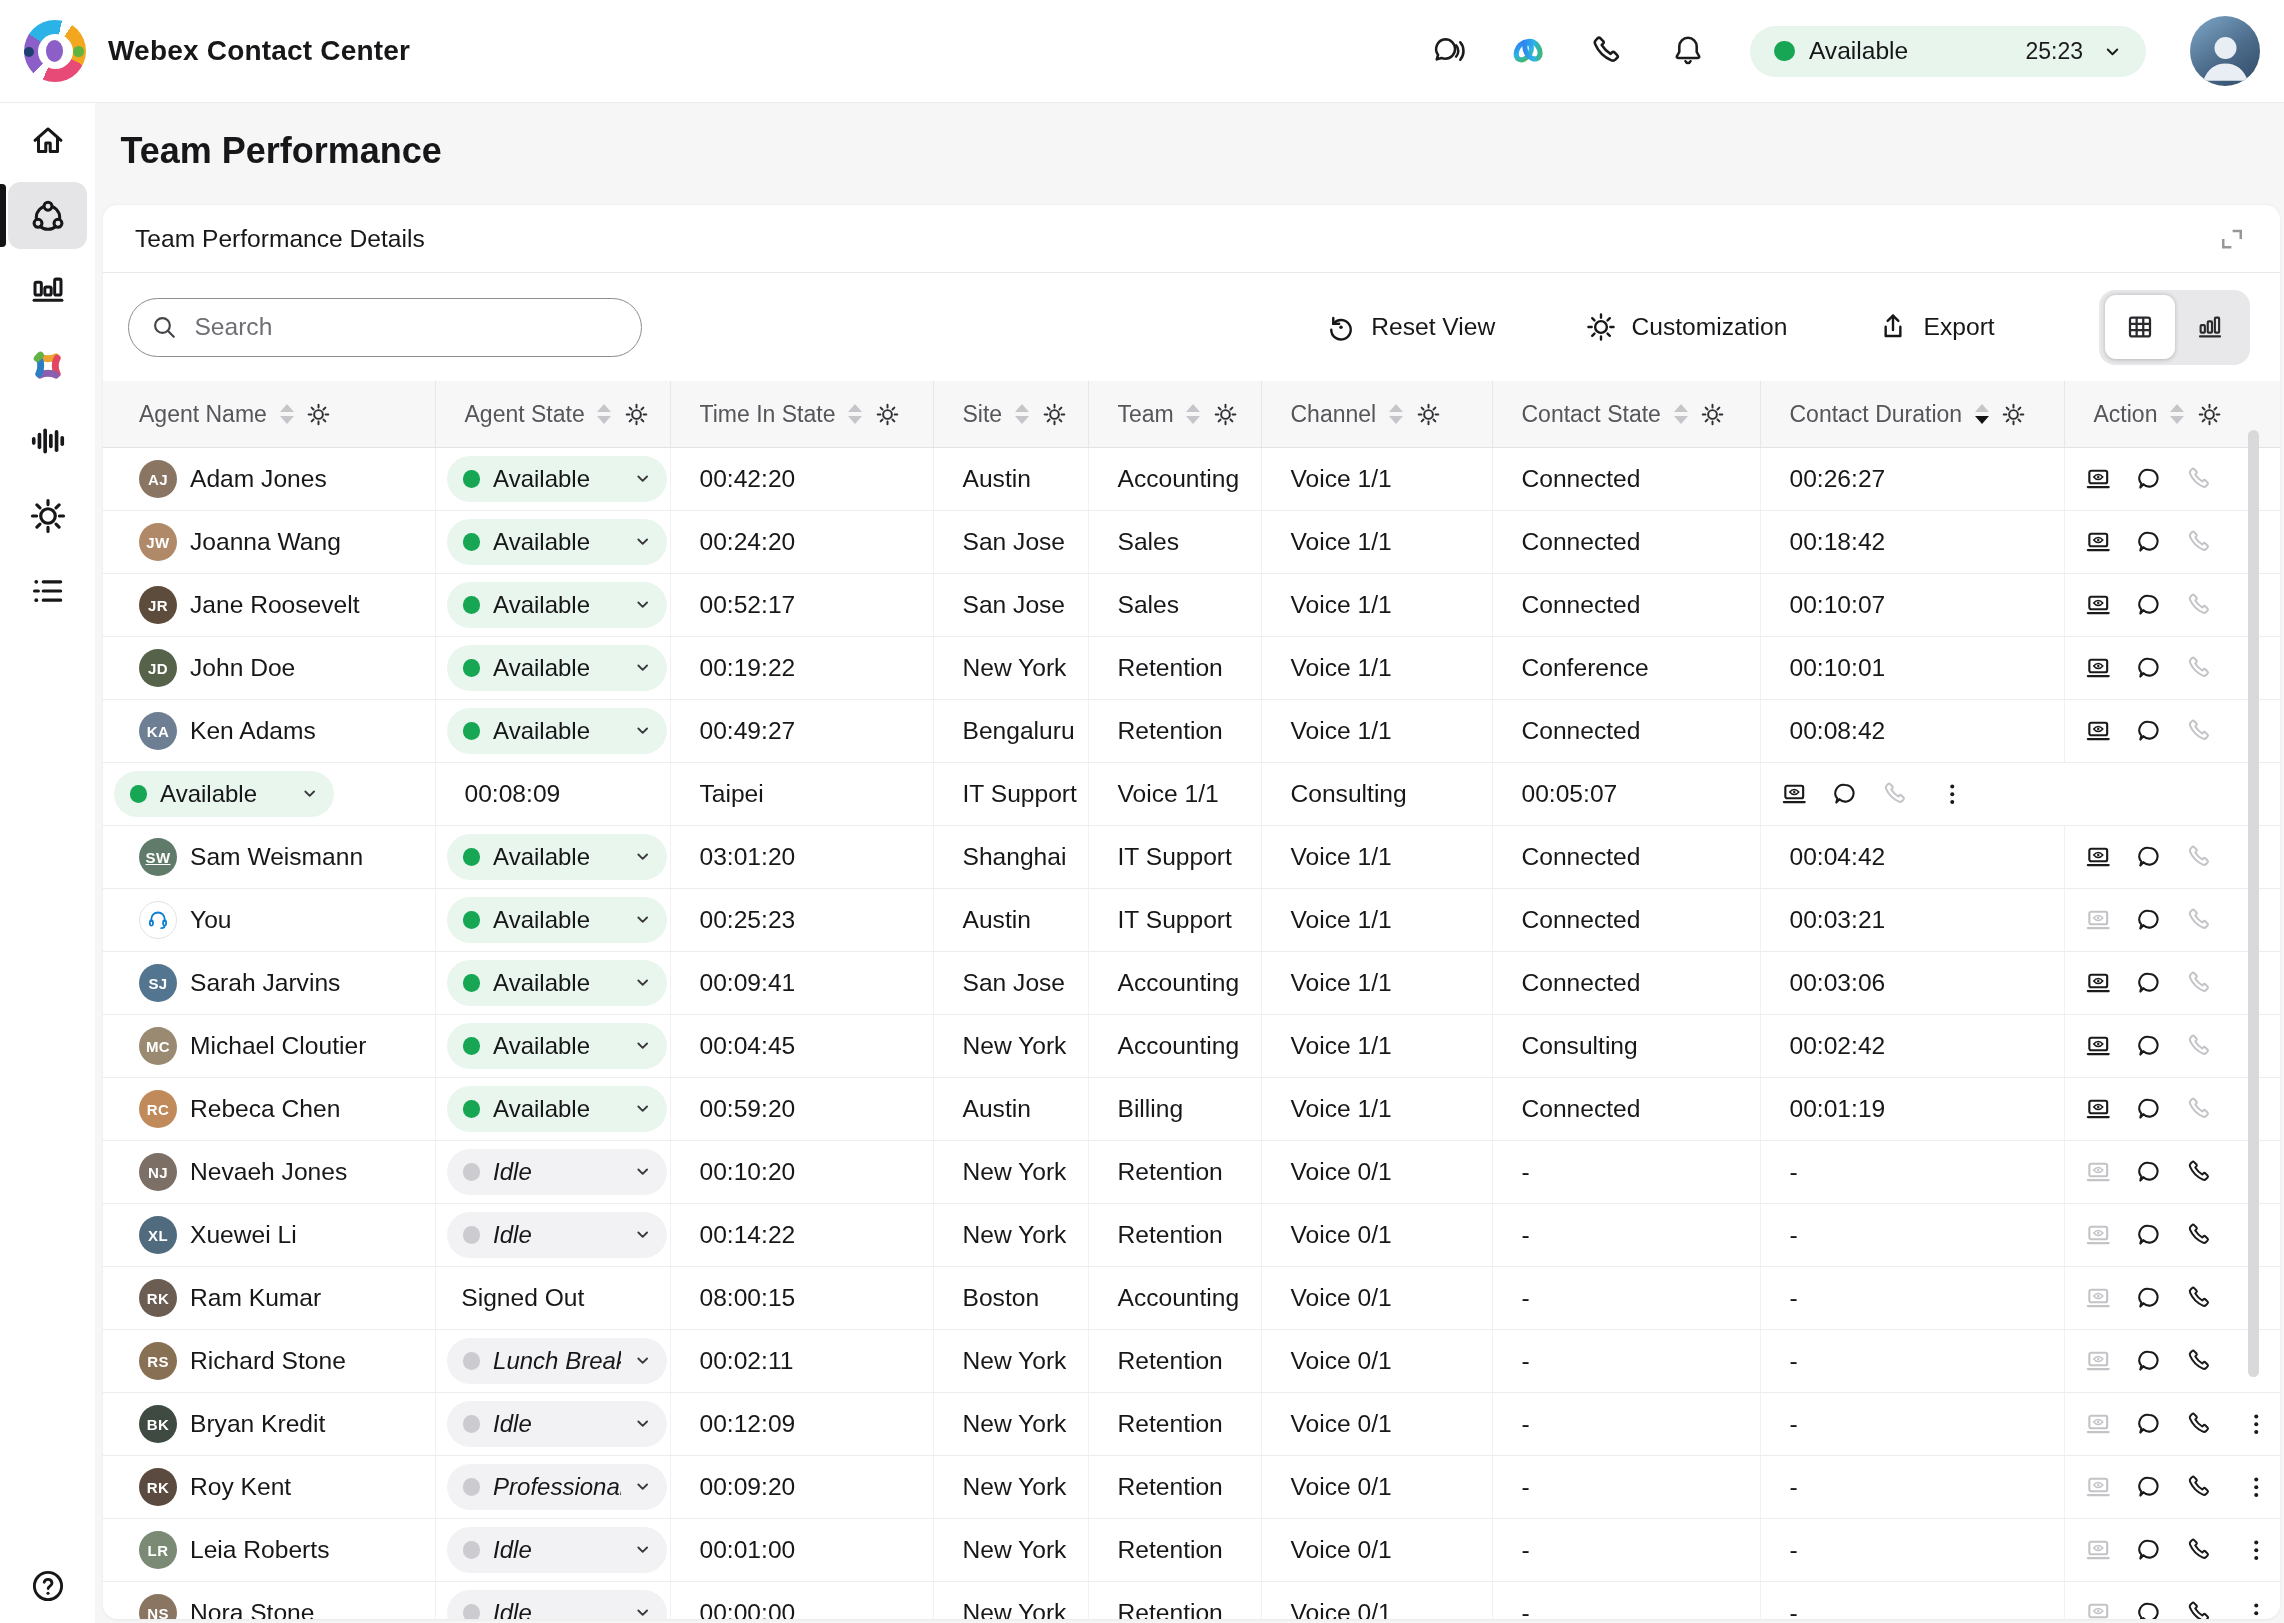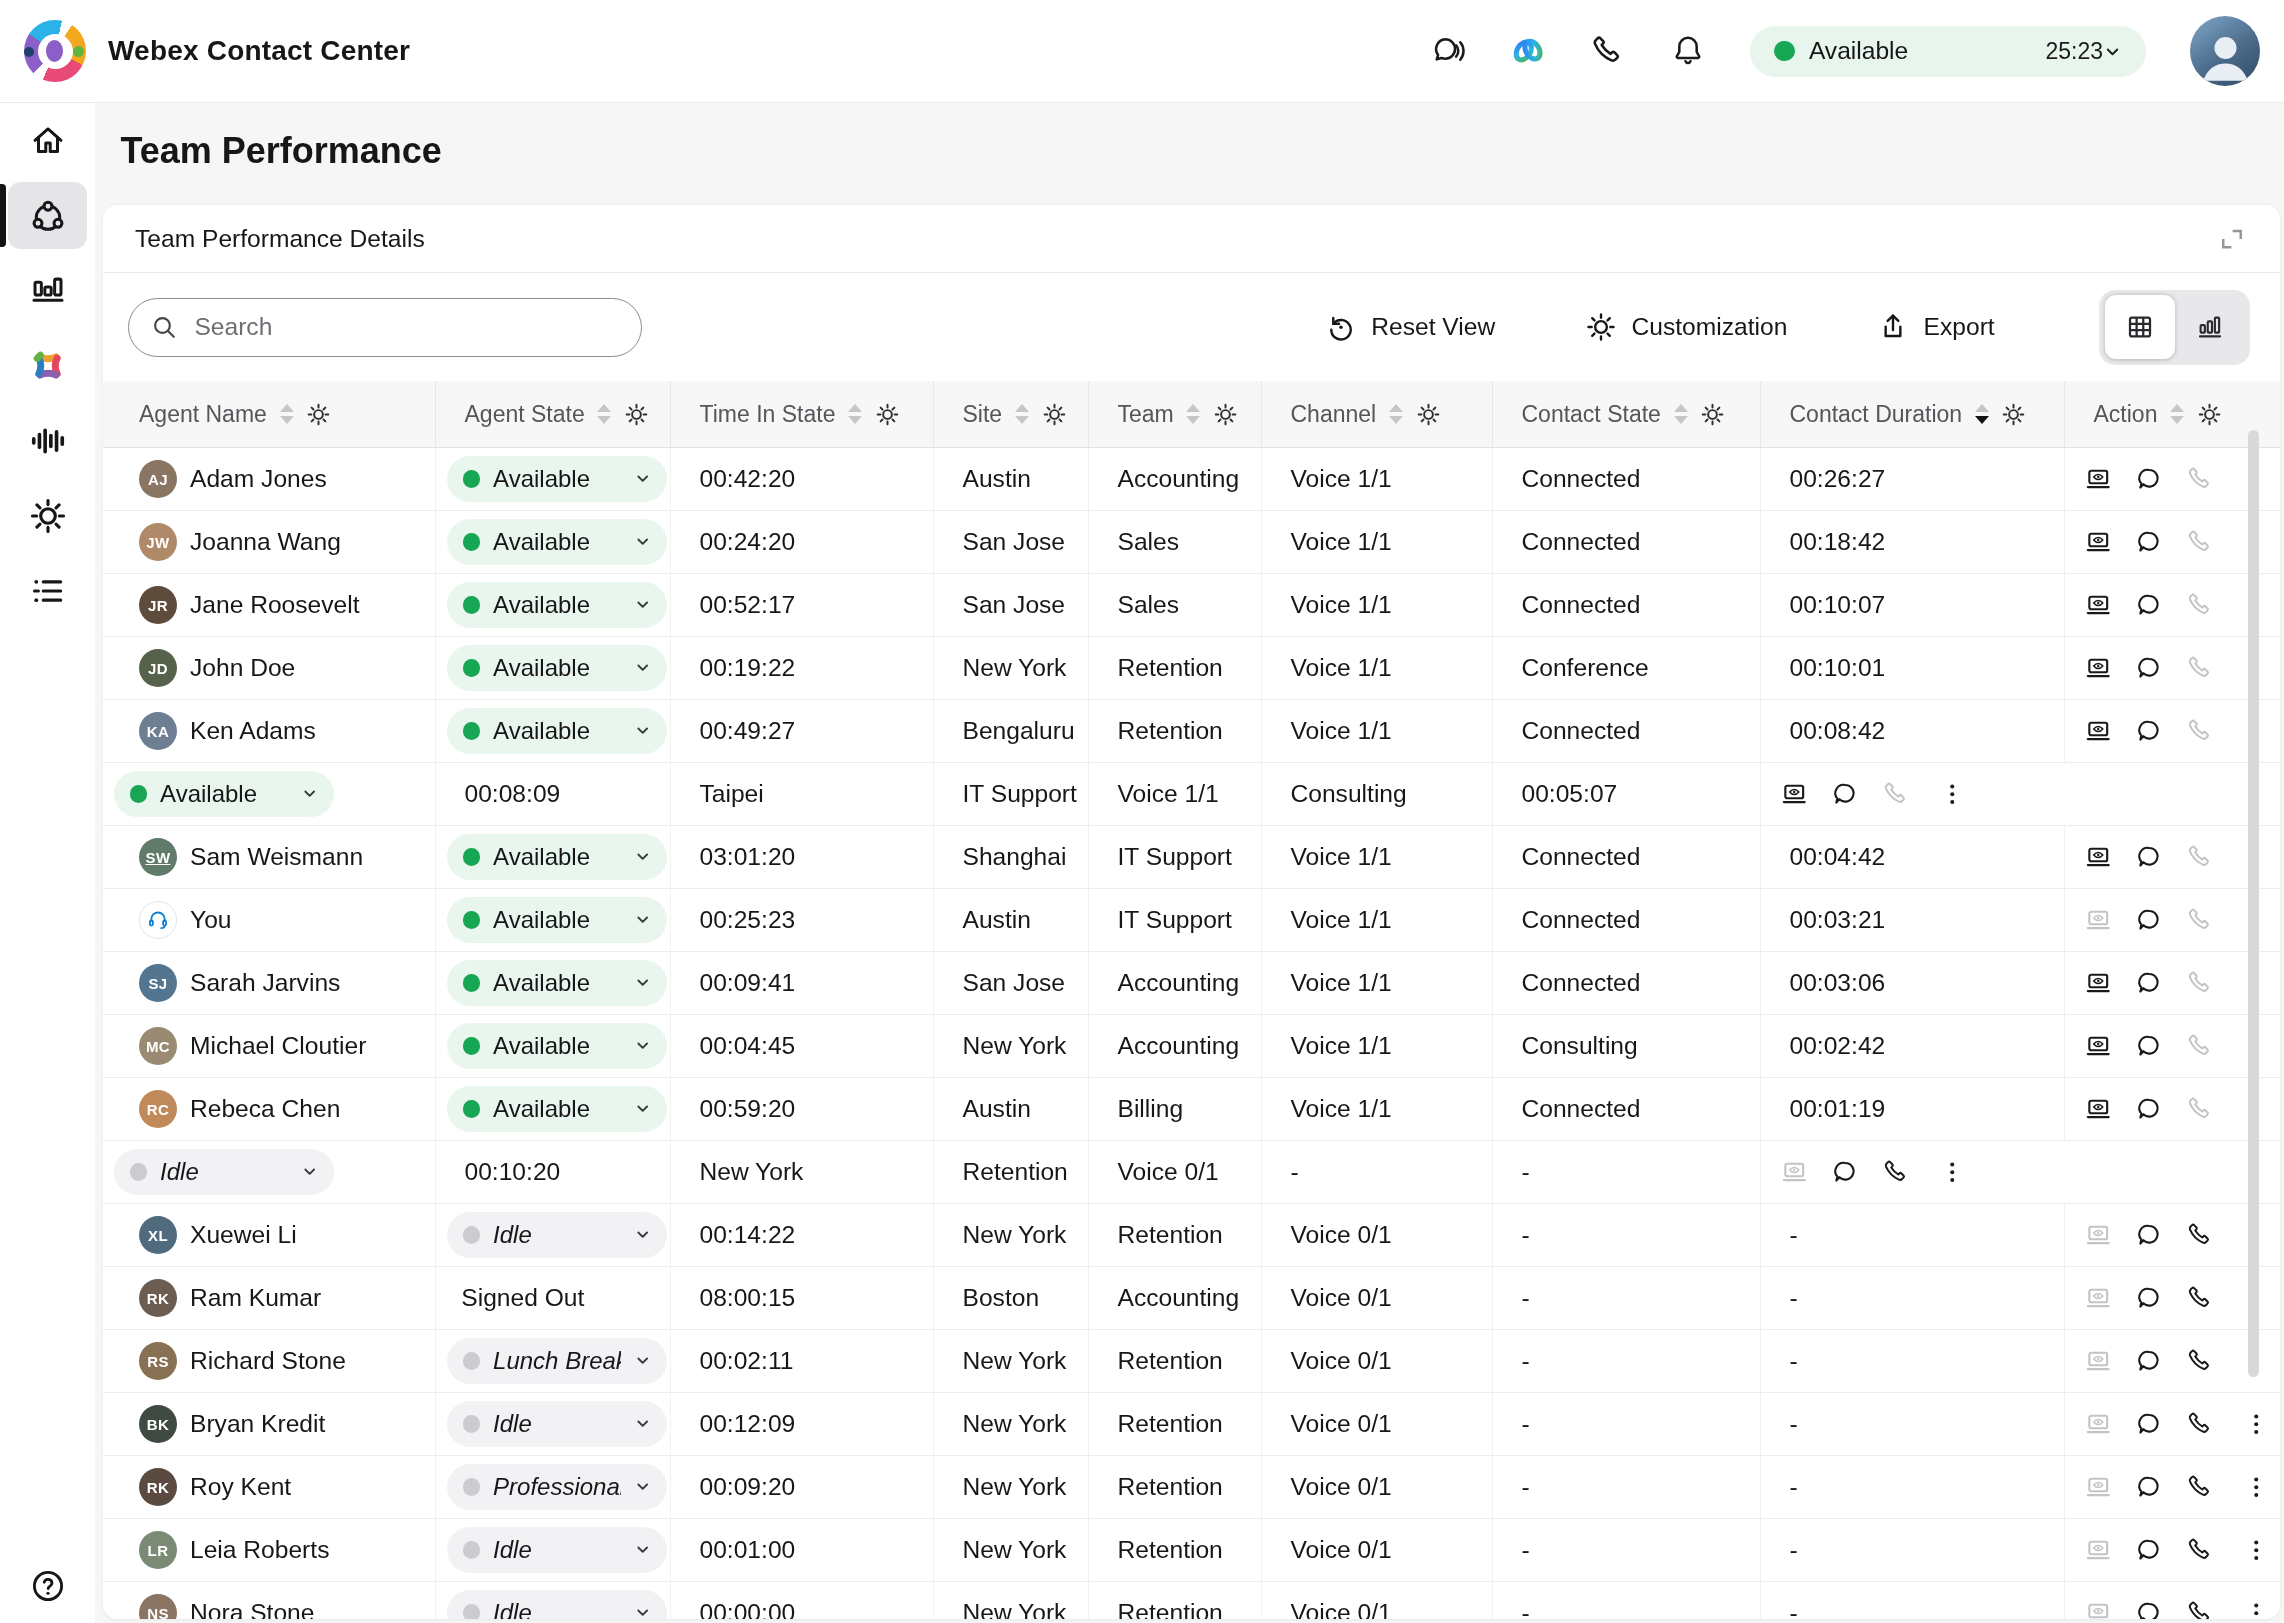--- a/index.html
+++ b/index.html
@@ -30,21 +30,21 @@
   .app-title { font-size:28px; font-weight:700; margin-left:22px; letter-spacing:0.2px; }
   .header-right { margin-left:auto; display:flex; align-items:center; gap:44px; }
   .hicon { width:36px; height:36px; color:#1b1b1e; cursor:pointer; }
   .hicon svg { width:36px; height:36px; }
   .status-pill {
     width:396px; height:51px; background:#e8f5ed; border-radius:27px;
     display:flex; align-items:center; padding:0 24px; gap:14.3px; cursor:pointer;
   }
   .status-dot { width:20.6px; height:20.6px; border-radius:50%; background:#17a654; }
   .status-label { font-size:24.6px; }
-  .status-timer { margin-left:auto; font-size:23px; display:flex; align-items:center; gap:0; color:#1b1b1e; }
+  .status-timer { margin-left:auto; font-size:23px; display:flex; align-items:center; gap:20px; color:#1b1b1e; }
   .avatar-lg {
     width:70px; height:70px; border-radius:50%; overflow:hidden; cursor:pointer;
     background:linear-gradient(145deg,#7fa8c9,#4c6b8a 55%,#2e4a66); display:flex; align-items:flex-end; justify-content:center;
   }
 
   
   .layout { display:flex; height:1521px; }
   .sidebar { width:95px; background:#fff; display:flex; flex-direction:column; align-items:center; flex:0 0 auto; }
   .side-item { width:95px; height:75px; position:relative; display:flex; align-items:center; justify-content:center; cursor:pointer; }
   .side-item svg { width:38px; height:38px; position:relative; }
@@ -989,20 +989,24 @@
       <span class="a-btn kebab">
         <svg viewBox="0 0 24 24" fill="currentColor">
           <circle cx="12" cy="5.5" r="1.7"></circle>
                     <circle cx="12" cy="12" r="1.7"></circle>
                     <circle cx="12" cy="18.5" r="1.7"></circle>
         </svg>
       </span>
     </div>
   </div>
             <div class="trow">
+    <div class="td td-name">
+      <span class="avatar" style="background: rgb(123, 111, 102);">NJ</span>
+      <span class="nm">Nevaeh Jones</span>
+    </div>
     <div class="td td-state">
                 <span class="pill idle">
                   <span class="pdot"></span>
                   <span class="plabel">Idle</span>
                   <span class="pchev">
                     <svg viewBox="0 0 24 24" fill="none" stroke="currentColor" stroke-width="2.6" stroke-linecap="round" stroke-linejoin="round">
                       <path d="M6 9l6 6 6-6"></path>
                     </svg>
                   </span>
                 </span>

